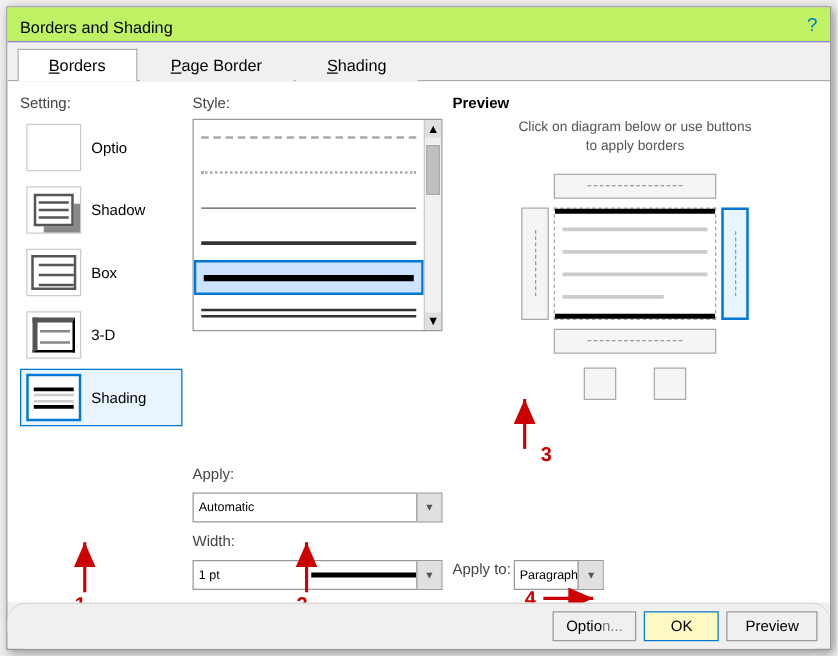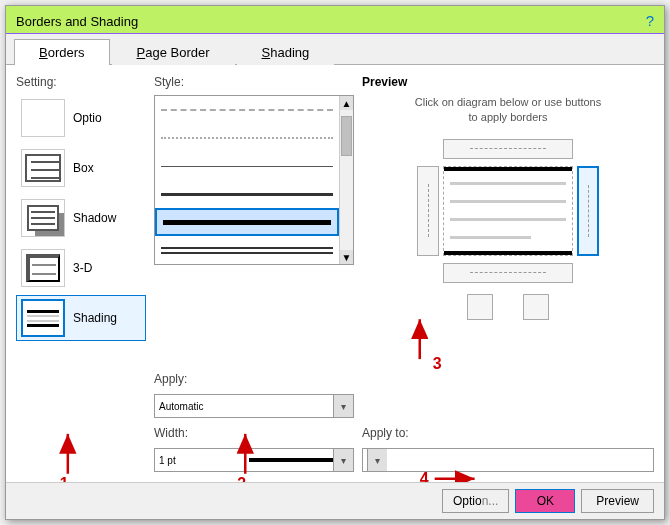--- a/index.html
+++ b/index.html
@@ -267,45 +267,46 @@
       display: flex;
       flex-direction: column;
       justify-content: space-between;
     }
     .empty-btn {
       width: 26px;
       height: 26px;
     }
     .apply-to-row {
       display: flex;
-      flex-direction: column;
+      flex-direction: row;
       gap: 2px;
       margin-top: 0;
     }
     
     .bottom-bar {
       display: flex;
       justify-content: flex-end;
       align-items: center;
       padding: 6px 10px;
       border-top: 1px solid #ccc;
       background: #f0f0f0;
       gap: 6px;
+      border-radius: 15px;
     }
     .btn {
       padding: 4px 14px;
       border: 1px solid #999;
       background: #f0f0f0;
       cursor: pointer;
       font-size: 12px;
       min-width: 60px;
       text-align: center;
     }
     .btn.primary {
-      background: #ec4899;
+      background: #fef9c3;
       border-color: #0078d4;
     }
     .btn-options {
       padding: 4px 10px;
       border: 1px solid #999;
       background: #f0f0f0;
       cursor: pointer;
       font-size: 12px;
     }
     .dialog-body {
@@ -383,42 +384,42 @@
         <div class="setting-items">
 
           <div class="setting-item">
             <div class="setting-icon">
               <div class="icon-none"></div>
             </div>
             <span class="setting-name">Optio</span>
           </div>
 
           <div class="setting-item">
+            <div class="setting-icon" style="position:relative;">
+              <div style="width:32px;height:26px;border:2px solid #555;background:#fff;position:relative;z-index:1;display:flex;flex-direction:column;justify-content:space-around;padding:2px 2px;">
+                <div style="height:2px;background:#555;"></div>
+                <div style="height:2px;background:#555;"></div>
+                <div style="height:2px;background:#555;"></div>
+              </div>
+              <div style="position:absolute;bottom:-3px;right:-3px;width:32px;height:26px;background:#888;z-index:0;"></div>
+            </div>
+            <span class="setting-name">Shadow</span>
+          </div>
+
+          <div class="setting-item">
             <div class="setting-icon">
               <div class="icon-box">
                 <div class="icon-lines" style="padding:2px;">
                   <div></div>
                   <div></div>
                   <div></div>
                 </div>
               </div>
             </div>
             <span class="setting-name">Box</span>
-          </div>
-
-          <div class="setting-item">
-            <div class="setting-icon" style="position:relative;">
-              <div style="width:32px;height:26px;border:2px solid #555;background:#fff;position:relative;z-index:1;display:flex;flex-direction:column;justify-content:space-around;padding:2px 2px;">
-                <div style="height:2px;background:#555;"></div>
-                <div style="height:2px;background:#555;"></div>
-                <div style="height:2px;background:#555;"></div>
-              </div>
-              <div style="position:absolute;bottom:-3px;right:-3px;width:32px;height:26px;background:#888;z-index:0;"></div>
-            </div>
-            <span class="setting-name">Shadow</span>
           </div>
 
           <div class="setting-item">
             <div class="setting-icon">
               <div style="width:34px;height:28px;border-top:4px solid #555;border-left:4px solid #555;border-bottom:2px solid #000;border-right:2px solid #000;background:#fff;display:flex;flex-direction:column;justify-content:space-around;padding:2px 2px;">
                 <div style="height:2px;background:#888;"></div>
                 <div style="height:2px;background:#888;"></div>
               </div>
             </div>
             <span class="setting-name">3-D</span>
@@ -547,20 +548,21 @@
 
           <div class="preview-row" style="gap:30px;margin-top:4px;">
             <div class="border-btn"></div>
             <div class="border-btn"></div>
           </div>
         </div>
 
         <div class="apply-to-row">
           <div class="section-label">Apply to:</div>
           <div class="dropdown">
+            <span>Paragraph</span>
             <div class="dropdown-arrow">▾</div>
           </div>
         </div>
 
       </div>
     </div>
 
     <svg class="overlay" viewBox="0 0 660 430" xmlns="http://www.w3.org/2000/svg">
 
       <defs>

